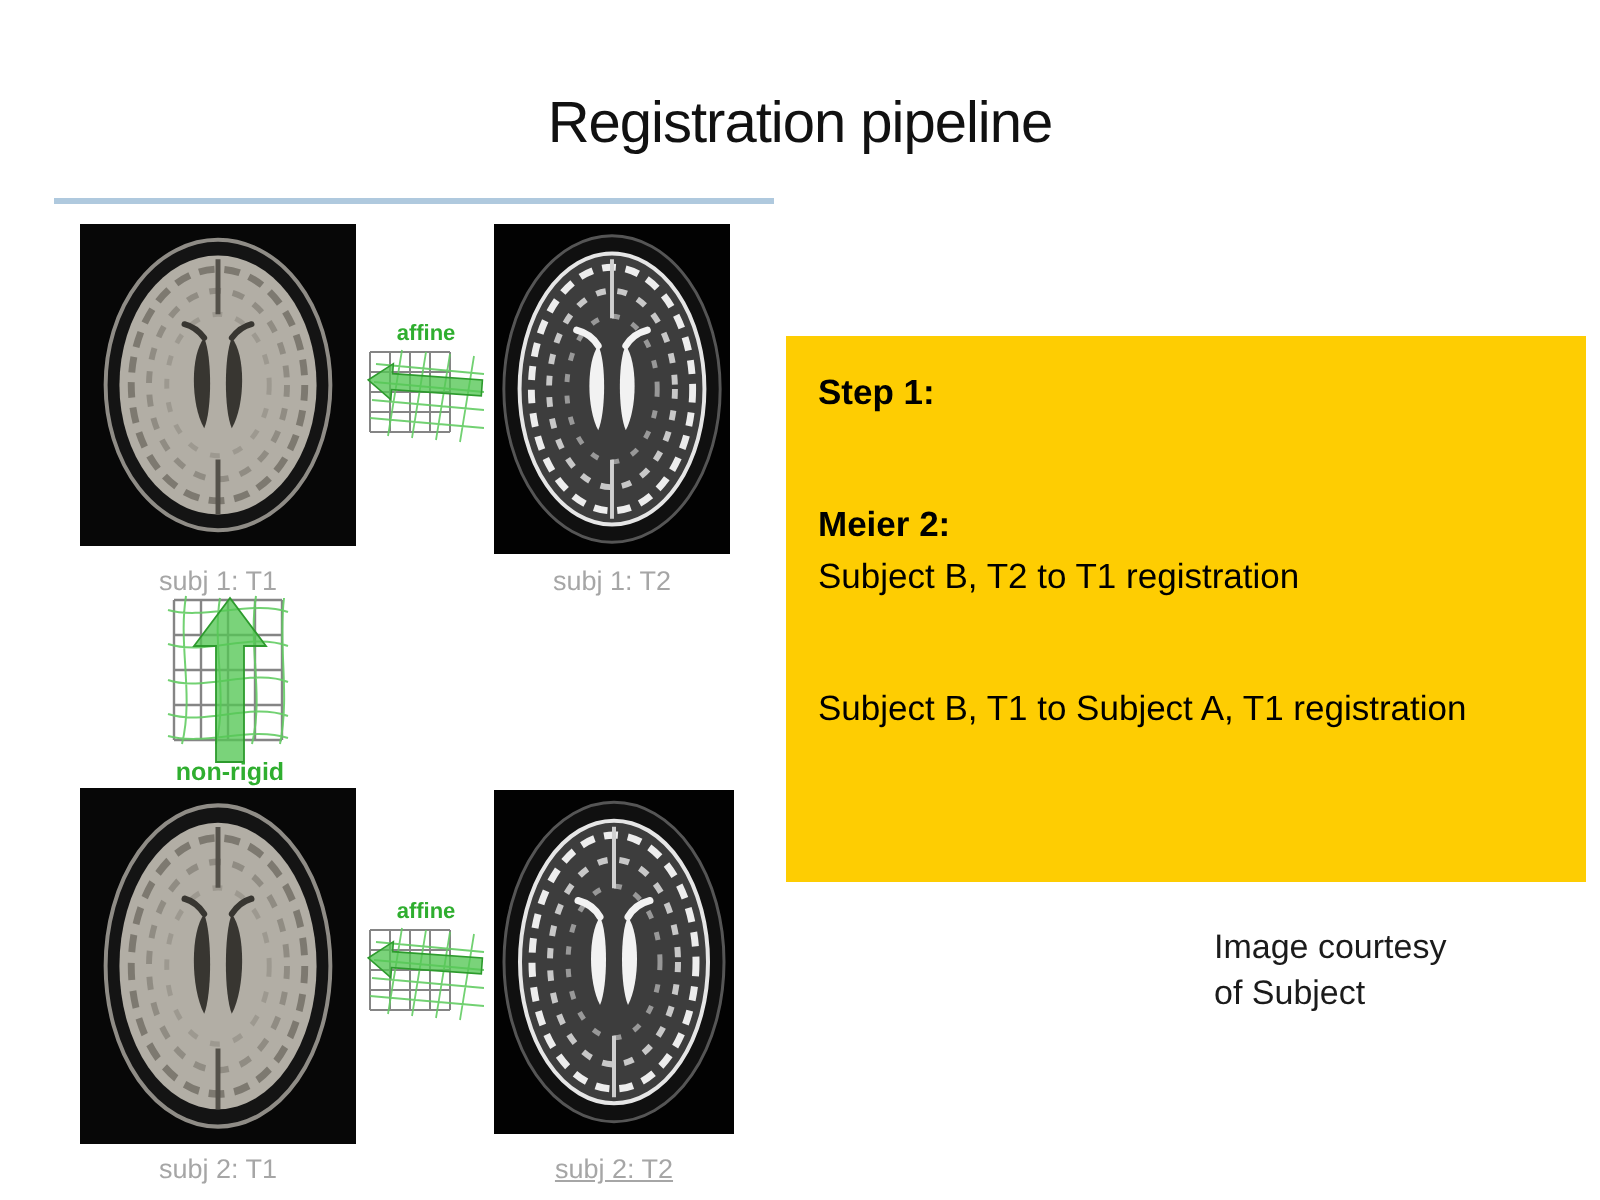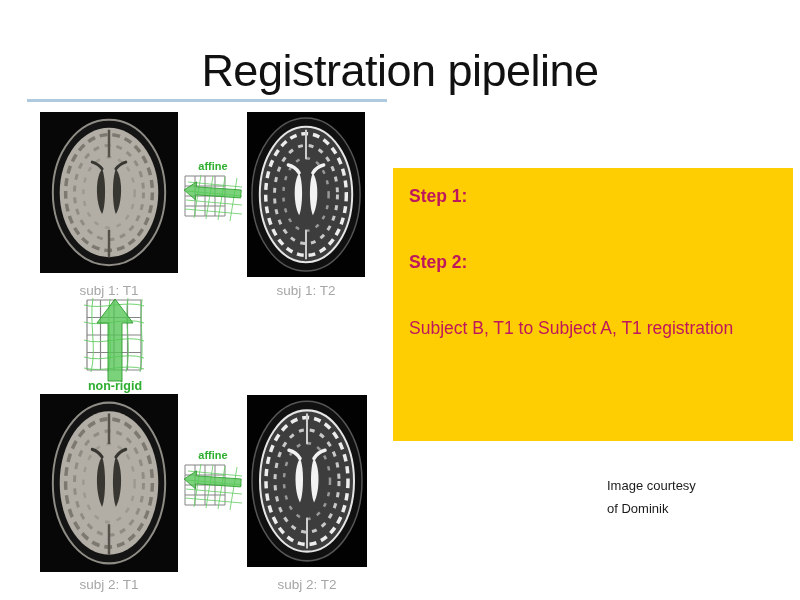--- a/index.html
+++ b/index.html
@@ -2,50 +2,50 @@
 <html><head>
 <meta charset="utf-8">
 <style>
   html,body{margin:0;padding:0;background:#888;}
   .slide{
     position:relative;width:800px;height:600px;background:#ffffff;
     overflow:hidden;font-family:"Liberation Sans",sans-serif;
   }
   .title{
     position:absolute;left:0;top:48px;width:100%;text-align:center;
-    font-size:45px;font-weight:400;color:#111;letter-spacing:-0.5px;margin:0;line-height:1;
+    font-size:29px;font-weight:400;color:#111;letter-spacing:-0.5px;margin:0;line-height:1;
   }
   .title-underline{
     position:absolute;left:27px;top:99px;width:360px;height:3px;background:#AFC9DE;
   }
   .brain{position:absolute;display:block;}
   #brain-s1t1{left:40px;top:112px;width:138px;height:161px;}
   #brain-s1t2{left:247px;top:112px;width:118px;height:165px;}
   #brain-s2t1{left:40px;top:394px;width:138px;height:178px;}
   #brain-s2t2{left:247px;top:395px;width:120px;height:172px;}
   .img-label{
     position:absolute;text-align:center;font-size:13.5px;color:#a6a6a6;
   }
   #lab-s1t1{left:40px;top:283px;width:138px;}
   #lab-s1t2{left:247px;top:283px;width:118px;}
   #lab-s2t1{left:40px;top:577px;width:138px;}
-  #lab-s2t2{left:247px;top:577px;width:120px;}
+  #lab-s2t2{left:247px;top:577px;width:120px;text-decoration:underline;}
   .xform{position:absolute;}
   #affine-top{left:183px;top:160px;width:60px;height:66px;}
   #affine-bottom{left:183px;top:449px;width:60px;height:66px;}
   #nonrigid{left:79px;top:297px;width:72px;height:96px;}
   .steps-panel{
     position:absolute;left:393px;top:168px;width:400px;height:273px;
-    background:#FECD02;box-sizing:border-box;padding:15px 14px 0 16px;color:#be185d;
+    background:#FECD02;box-sizing:border-box;padding:15px 14px 0 16px;color:#000000;
   }
   .step-group{margin:0 0 40px 0;}
   .step-heading{font-size:17.5px;font-weight:bold;line-height:26px;}
   .step-desc{font-size:17.5px;line-height:26px;}
   .credit{
-    position:absolute;left:607px;top:474px;font-size:13px;line-height:23px;color:#1b1b1b;
+    position:absolute;left:607px;top:462px;font-size:17px;line-height:23px;color:#1b1b1b;
   }
   .defs-holder{position:absolute;width:0;height:0;overflow:hidden;}
   .green-label{font-family:"Liberation Sans",sans-serif;font-weight:600;fill:#2fae2f;}
 </style>
 </head>
 <body>
 
 <div class="slide">
 
   <svg class="defs-holder" aria-hidden="true">
@@ -117,25 +117,26 @@
     <path d="M2 16 V56 M12 16 V56 M22 16 V56 M32 16 V56 M42 16 V56 M2 16 H42 M2 26 H42 M2 36 H42 M2 46 H42 M2 56 H42" stroke="#858585" stroke-width="1" fill="none"></path>
     <path d="M5 22 L59 27 M4 31 L59 36 M3 40 L59 45 M2 49 L59 54 M18 15 L11 58 M30 16 L23 59 M42 17 L35 60 M54 18 L47 61" stroke="#63cc63" stroke-width="0.9" fill="none" opacity="0.9"></path>
     <polygon points="1,32 13,23 13,28 58,28 58,36 13,36 13,41" transform="rotate(4 30 32)" fill="#55c655" fill-opacity="0.78" stroke="#2d9b2d" stroke-width="0.8"></polygon>
   </svg>
 
   <div class="steps-panel">
     <div class="step-group">
       <div class="step-heading">Step 1:</div>
     </div>
     <div class="step-group">
-      <div class="step-heading">Step 2:</div>
+      <div class="step-heading">Meier 2:</div>
+      <div class="step-desc">Subject B, T2 to T1 registration</div>
     </div>
     <div class="step-group">
       <div class="step-desc">Subject B, T1 to Subject A, T1 registration</div>
     </div>
   </div>
 
   <div class="credit">
     <div>Image courtesy</div>
-    <div>of Dominik</div>
+    <div>of Subject</div>
   </div>
 
 </div>
 
 </body></html>

